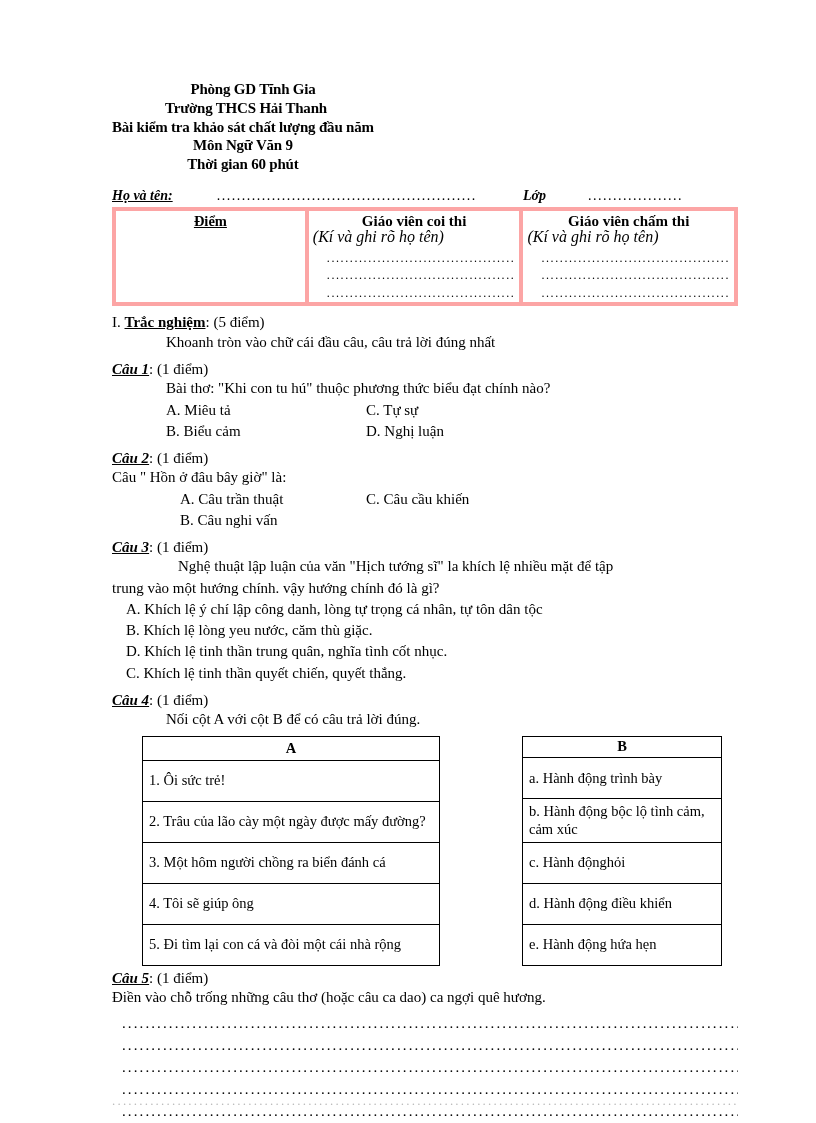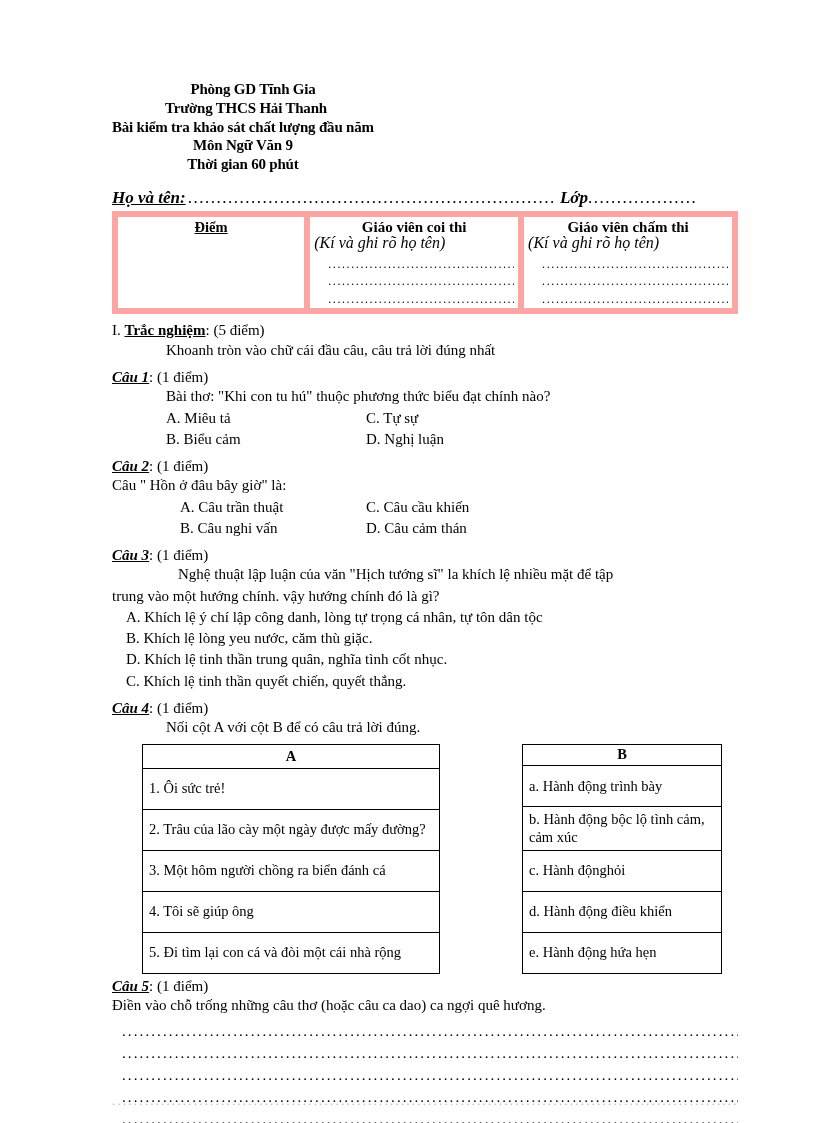--- a/index.html
+++ b/index.html
@@ -44,23 +44,24 @@
     font-size: 15px;
     line-height: 1.25;
     letter-spacing: -0.2px;
   }
 
   
   .nameline {
     margin-top: 14px;
     display: flex;
     align-items: baseline;
-    font-size: 17px;
+    font-size: 14px;
     font-style: italic;
     font-weight: bold;
+    gap: 42px;
   }
   .nameline .lbl { text-decoration: underline; white-space: nowrap; }
   .dots-fill {
     flex: 1;
     overflow: hidden;
     white-space: nowrap;
     font-style: normal;
     font-weight: normal;
     letter-spacing: 1.5px;
     color: #000;
@@ -77,21 +78,21 @@
   }
 
   
   table.score {
     width: 100%;
     border-collapse: collapse;
     margin-top: 3px;
     table-layout: fixed;
   }
   table.score td {
-    border: 6px solid #fca5a5;
+    border: 4px solid #fca5a5;
     vertical-align: top;
     padding: 2px 4px 0 4px;
     height: 78px;
   }
   .cell-title {
     text-align: center;
     font-weight: bold;
     font-size: 14.5px;
     text-decoration: underline;
   }
@@ -273,21 +274,20 @@
   <div class="q-head">
     <span class="q-label">Câu 2</span><span>: (1 điểm)</span>
   </div>
   <div class="line">Câu "  Hồn ở đâu bây giờ" là:</div>
   <div class="two-col-b">
     <div class="c1">A. Câu trần thuật</div>
     <div class="c2">C. Câu cầu khiến</div>
   </div>
   <div class="two-col-b">
     <div class="c1">B. Câu nghi vấn</div>
-    <div class="c2">D. Câu cảm thán</div>
   </div>
 
   <div class="q-head">
     <span class="q-label">Câu 3</span><span>: (1 điểm)</span>
   </div>
   <div class="line" style="margin-left:66px">Nghệ thuật lập luận của văn "Hịch tướng   sĩ" la khích lệ nhiều mặt để tập</div>
   <div class="line">trung vào một hướng   chính. vậy hướng   chính đó là gì?</div>
   <div class="line indent-small">A. Khích  lệ ý chí lập công danh, lòng tự trọng cá nhân, tự tôn dân tộc</div>
   <div class="line indent-small">B. Khích lệ lòng yeu nước,   căm thù giặc.</div>
   <div class="line indent-small">D. Khích lệ tinh thần trung quân, nghĩa tình cốt nhục.</div>

